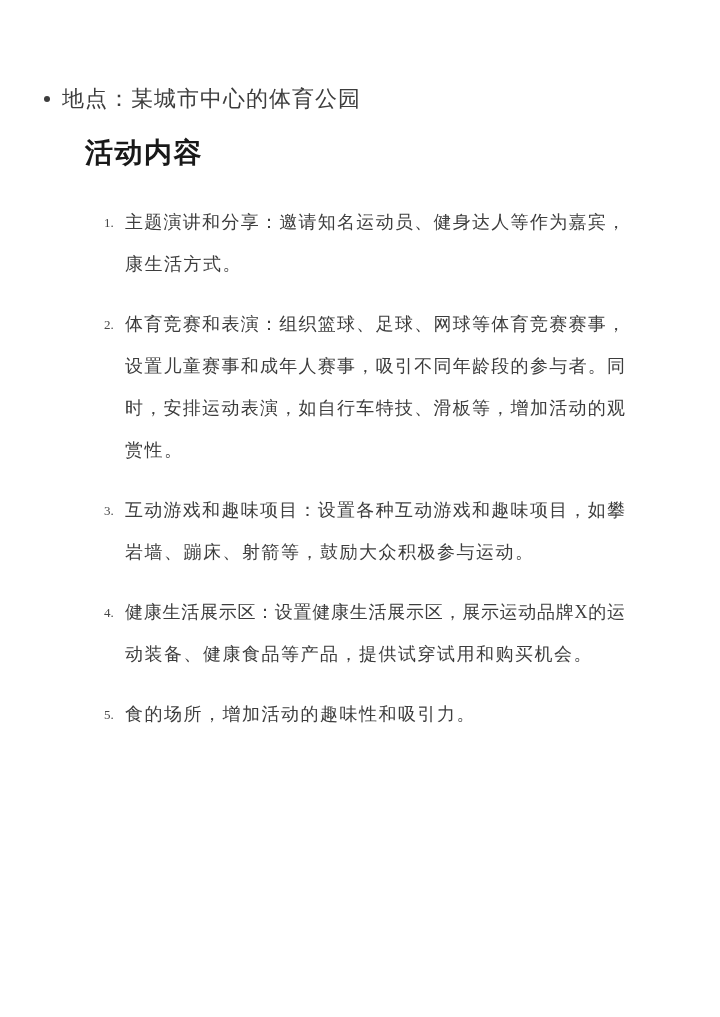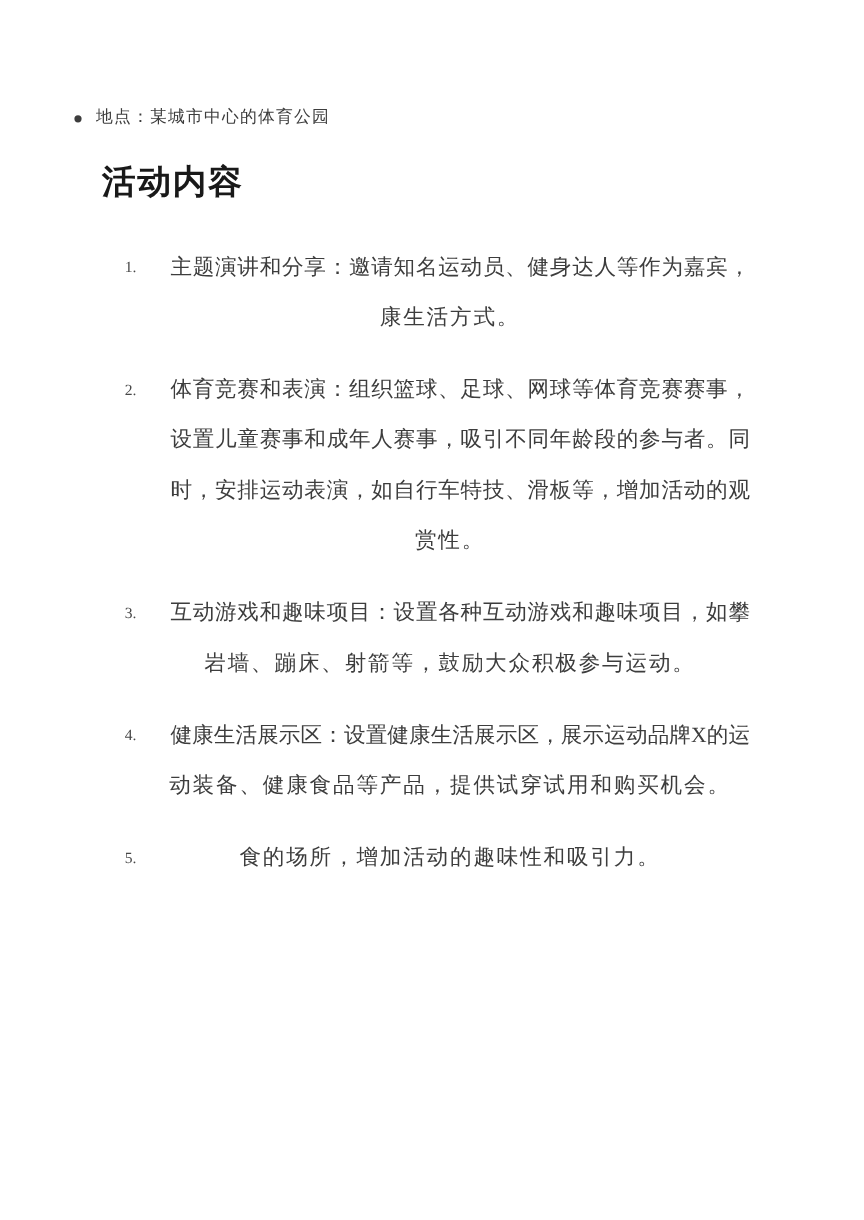--- a/index.html
+++ b/index.html
@@ -9,25 +9,25 @@
     height: 1017px;
     background: #ffffff;
     box-sizing: border-box;
     padding-top: 78px;
     font-family: "Liberation Serif", "DejaVu Serif", serif;
     color: #3d3d3d;
     overflow: hidden;
   }
   .bullet-row {
     position: relative;
-    margin-left: 80px;
+    margin-left: 62px;
     width: 500px;
     height: 42px;
     line-height: 42px;
-    font-size: 14px;
+    font-size: 22px;
     letter-spacing: 1px;
   }
   .dot {
     position: absolute;
     left: -18px;
     top: 18px;
     width: 6px;
     height: 6px;
     border-radius: 50%;
     background: #3d3d3d;
@@ -63,24 +63,23 @@
   }
   .ln {
     font-size: 18px;
     height: 42px;
     line-height: 42px;
     color: #3d3d3d;
   }
   .ln.j {
     text-align: justify;
     text-align-last: justify;
-    margin-left: 17px;
   }
   .ln.last {
-    text-align: center;
+    text-align: left;
     letter-spacing: 1.5px;
   }
 </style>
 </head>
 <body>
 
 <div class="page">
 
   <div class="bullet-row">
     <span class="dot"></span>

